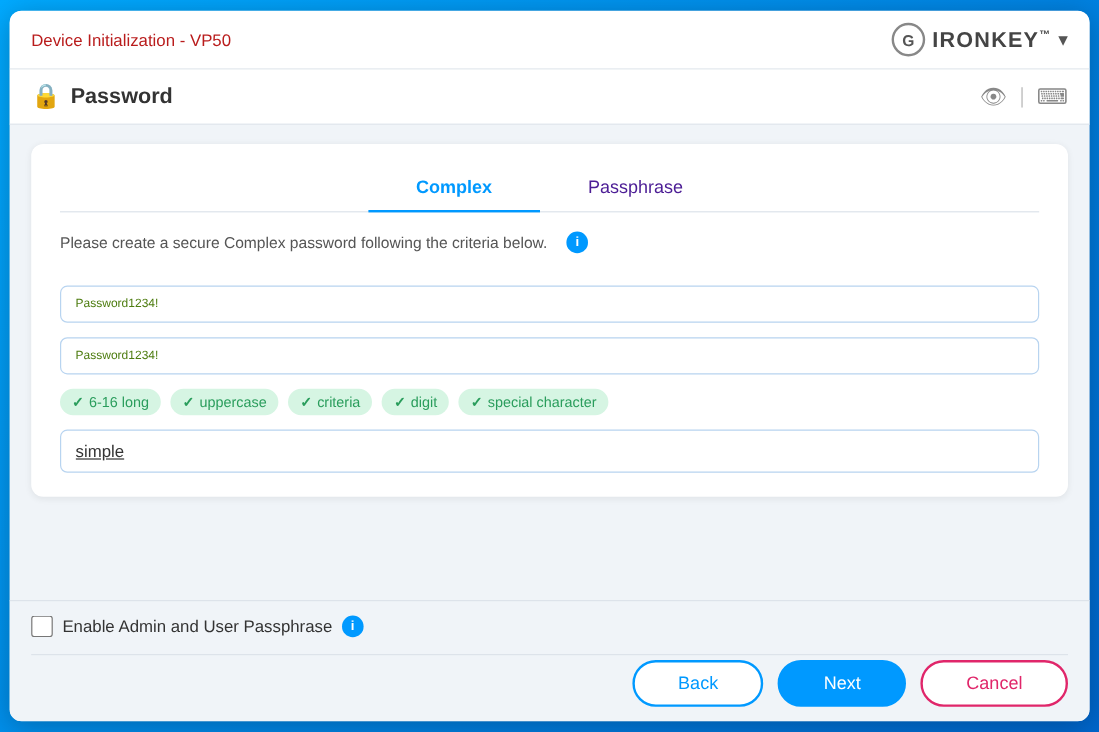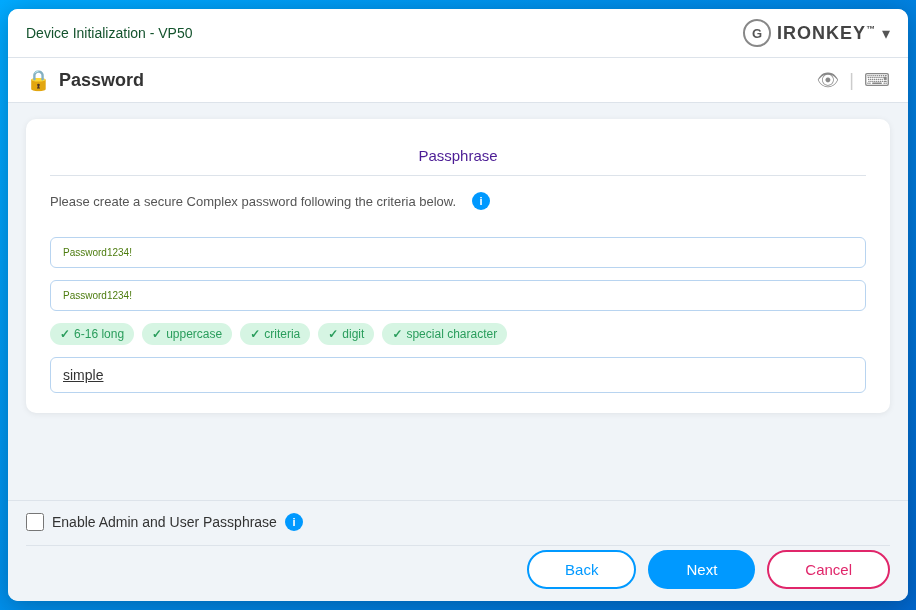--- a/index.html
+++ b/index.html
@@ -32,21 +32,21 @@
       padding: 10px 18px;
       display: flex;
       align-items: center;
       justify-content: space-between;
       border-bottom: 1px solid #dde3ea;
       flex-shrink: 0;
     }
 
     .title-bar-left {
       font-size: 14px;
-      color: #14532d;
+      color: #b91c1c;
       font-weight: 500;
       text-align: center;
     }
 
     .title-bar-right {
       display: flex;
       align-items: center;
       gap: 6px;
     }
 
@@ -344,20 +344,21 @@
       <span class="separator-pipe">|</span>
       <span class="icon-btn">⌨</span>
     </div>
   </div>
 
   <div class="main-content">
     <div class="card">
 
       
       <div class="tabs">
+        <div class="tab active">Complex</div>
         <div class="tab">Passphrase</div>
       </div>
 
       
       <div class="description">
         <span>Please create a secure Complex password following the criteria below.</span>
         <span class="info-icon">i</span>
       </div>
 
       

